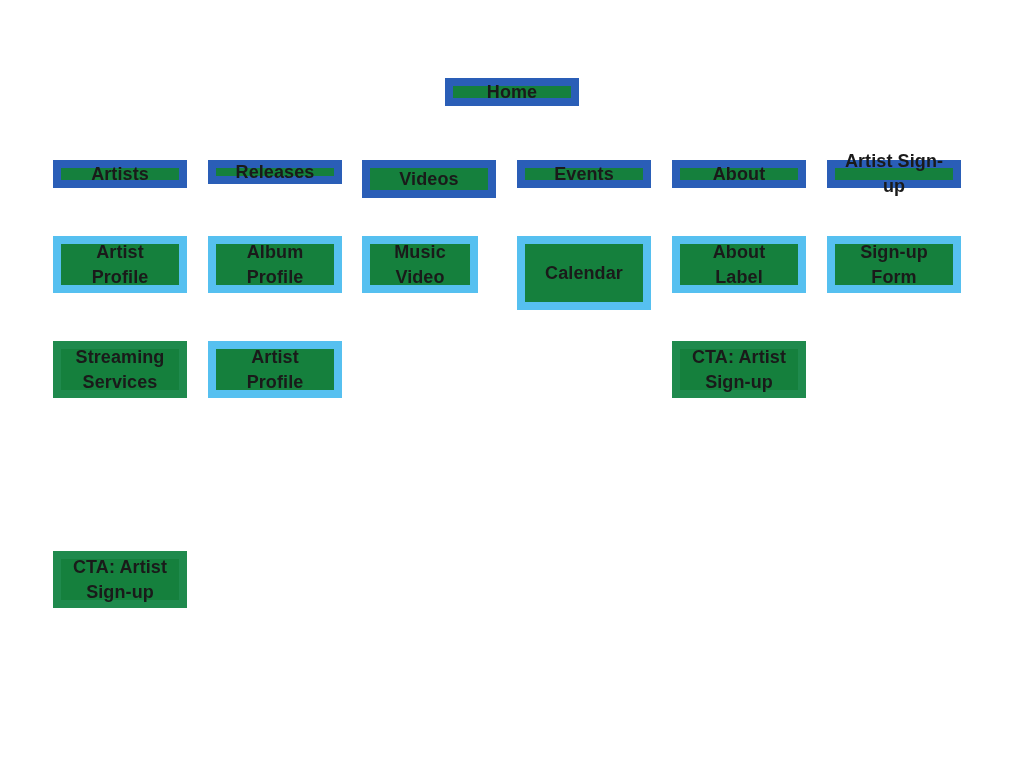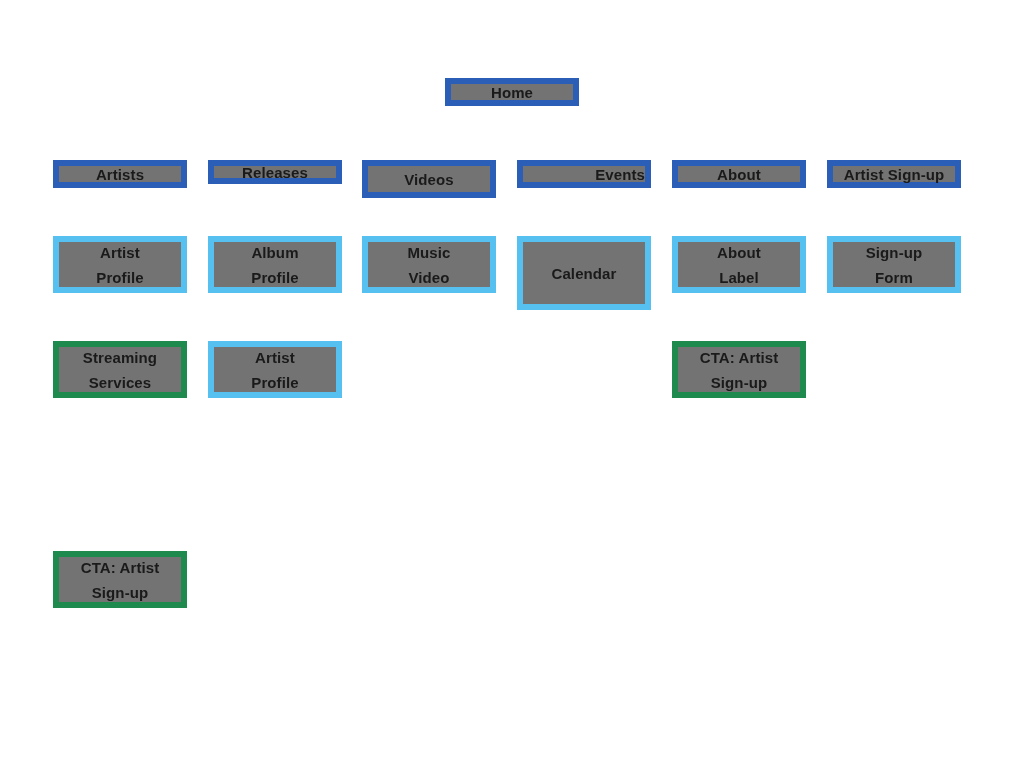--- a/index.html
+++ b/index.html
@@ -15,49 +15,49 @@
     background: #ffffff;
     overflow: hidden;
   }
   .node {
     position: absolute;
     box-sizing: border-box;
     display: flex;
     align-items: center;
     justify-content: center;
     text-align: center;
-    background: #737373;
-    border: 6px solid #15803d;
+    background: #15803d;
+    border: 8px solid #15803d;
     font-weight: bold;
-    font-size: 15px;
+    font-size: 18px;
     line-height: 25px;
     color: #1a1a1a;
     white-space: pre-line;
     letter-spacing: 0.1px;
   }
   .node.primary   { border-color: var(--primary); }
   .node.secondary { border-color: var(--secondary); }
   .node.accent    { border-color: var(--accent); }
 </style>
 </head>
 <body>
 
 <div id="canvas" style="--primary: #2a5eb7; --secondary: #56c0f0; --accent: #1f8a4d;">
     <div class="node primary" style="left: 445px; top: 78px; width: 134px; height: 28px;"><span>Home</span></div>
     <div class="node primary" style="left: 53px; top: 160px; width: 134px; height: 28px;"><span>Artists</span></div>
     <div class="node primary" style="left: 208px; top: 160px; width: 134px; height: 24px;"><span>Releases</span></div>
     <div class="node primary" style="left: 362px; top: 160px; width: 134px; height: 38px;"><span>Videos</span></div>
-    <div class="node primary" style="left: 517px; top: 160px; width: 134px; height: 28px; justify-content: flex-end;"><span>Events</span></div>
+    <div class="node primary" style="left: 517px; top: 160px; width: 134px; height: 28px;"><span>Events</span></div>
     <div class="node primary" style="left: 672px; top: 160px; width: 134px; height: 28px;"><span>About</span></div>
     <div class="node primary" style="left: 827px; top: 160px; width: 134px; height: 28px;"><span>Artist Sign-up</span></div>
     <div class="node secondary" style="left: 53px; top: 236px; width: 134px; height: 57px;"><span>Artist
 Profile</span></div>
     <div class="node secondary" style="left: 208px; top: 236px; width: 134px; height: 57px;"><span>Album
 Profile</span></div>
-    <div class="node secondary" style="left: 362px; top: 236px; width: 134px; height: 57px;"><span>Music
+    <div class="node secondary" style="left: 362px; top: 236px; width: 116px; height: 57px;"><span>Music
 Video</span></div>
     <div class="node secondary" style="left: 517px; top: 236px; width: 134px; height: 74px;"><span>Calendar</span></div>
     <div class="node secondary" style="left: 672px; top: 236px; width: 134px; height: 57px;"><span>About
 Label</span></div>
     <div class="node secondary" style="left: 827px; top: 236px; width: 134px; height: 57px;"><span>Sign-up
 Form</span></div>
     <div class="node accent" style="left: 53px; top: 341px; width: 134px; height: 57px;"><span>Streaming
 Services</span></div>
     <div class="node secondary" style="left: 208px; top: 341px; width: 134px; height: 57px;"><span>Artist
 Profile</span></div>

